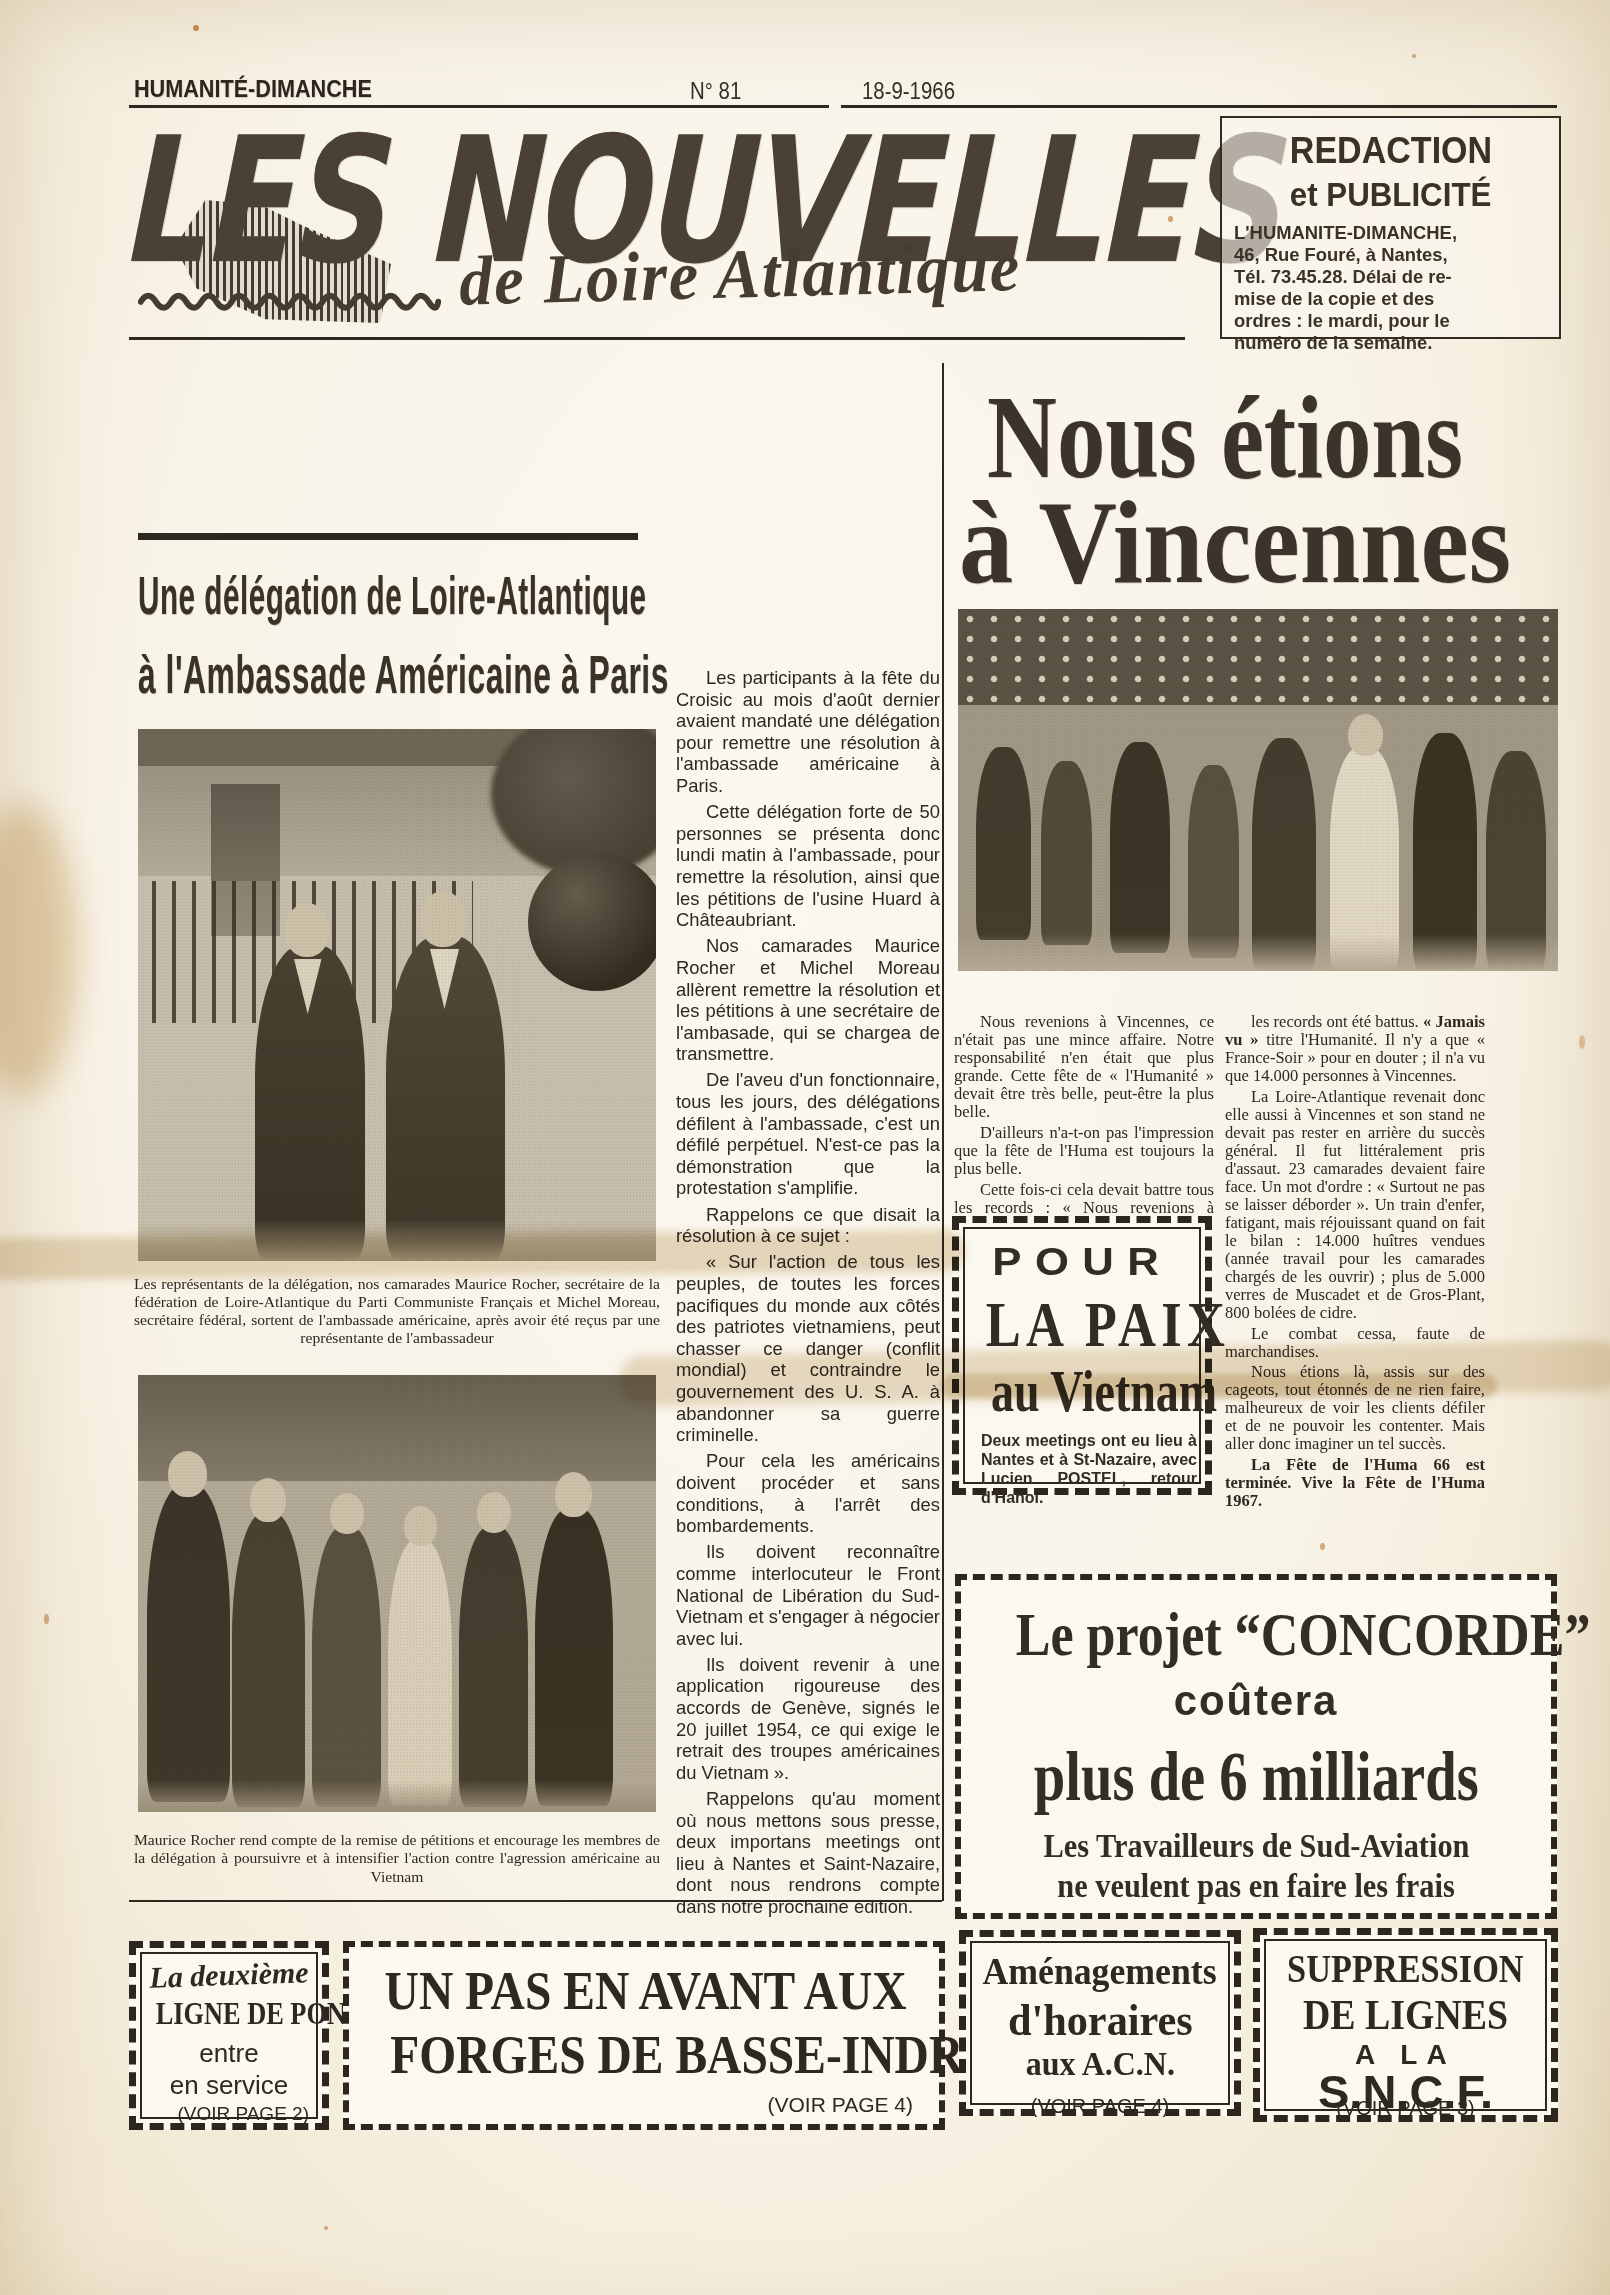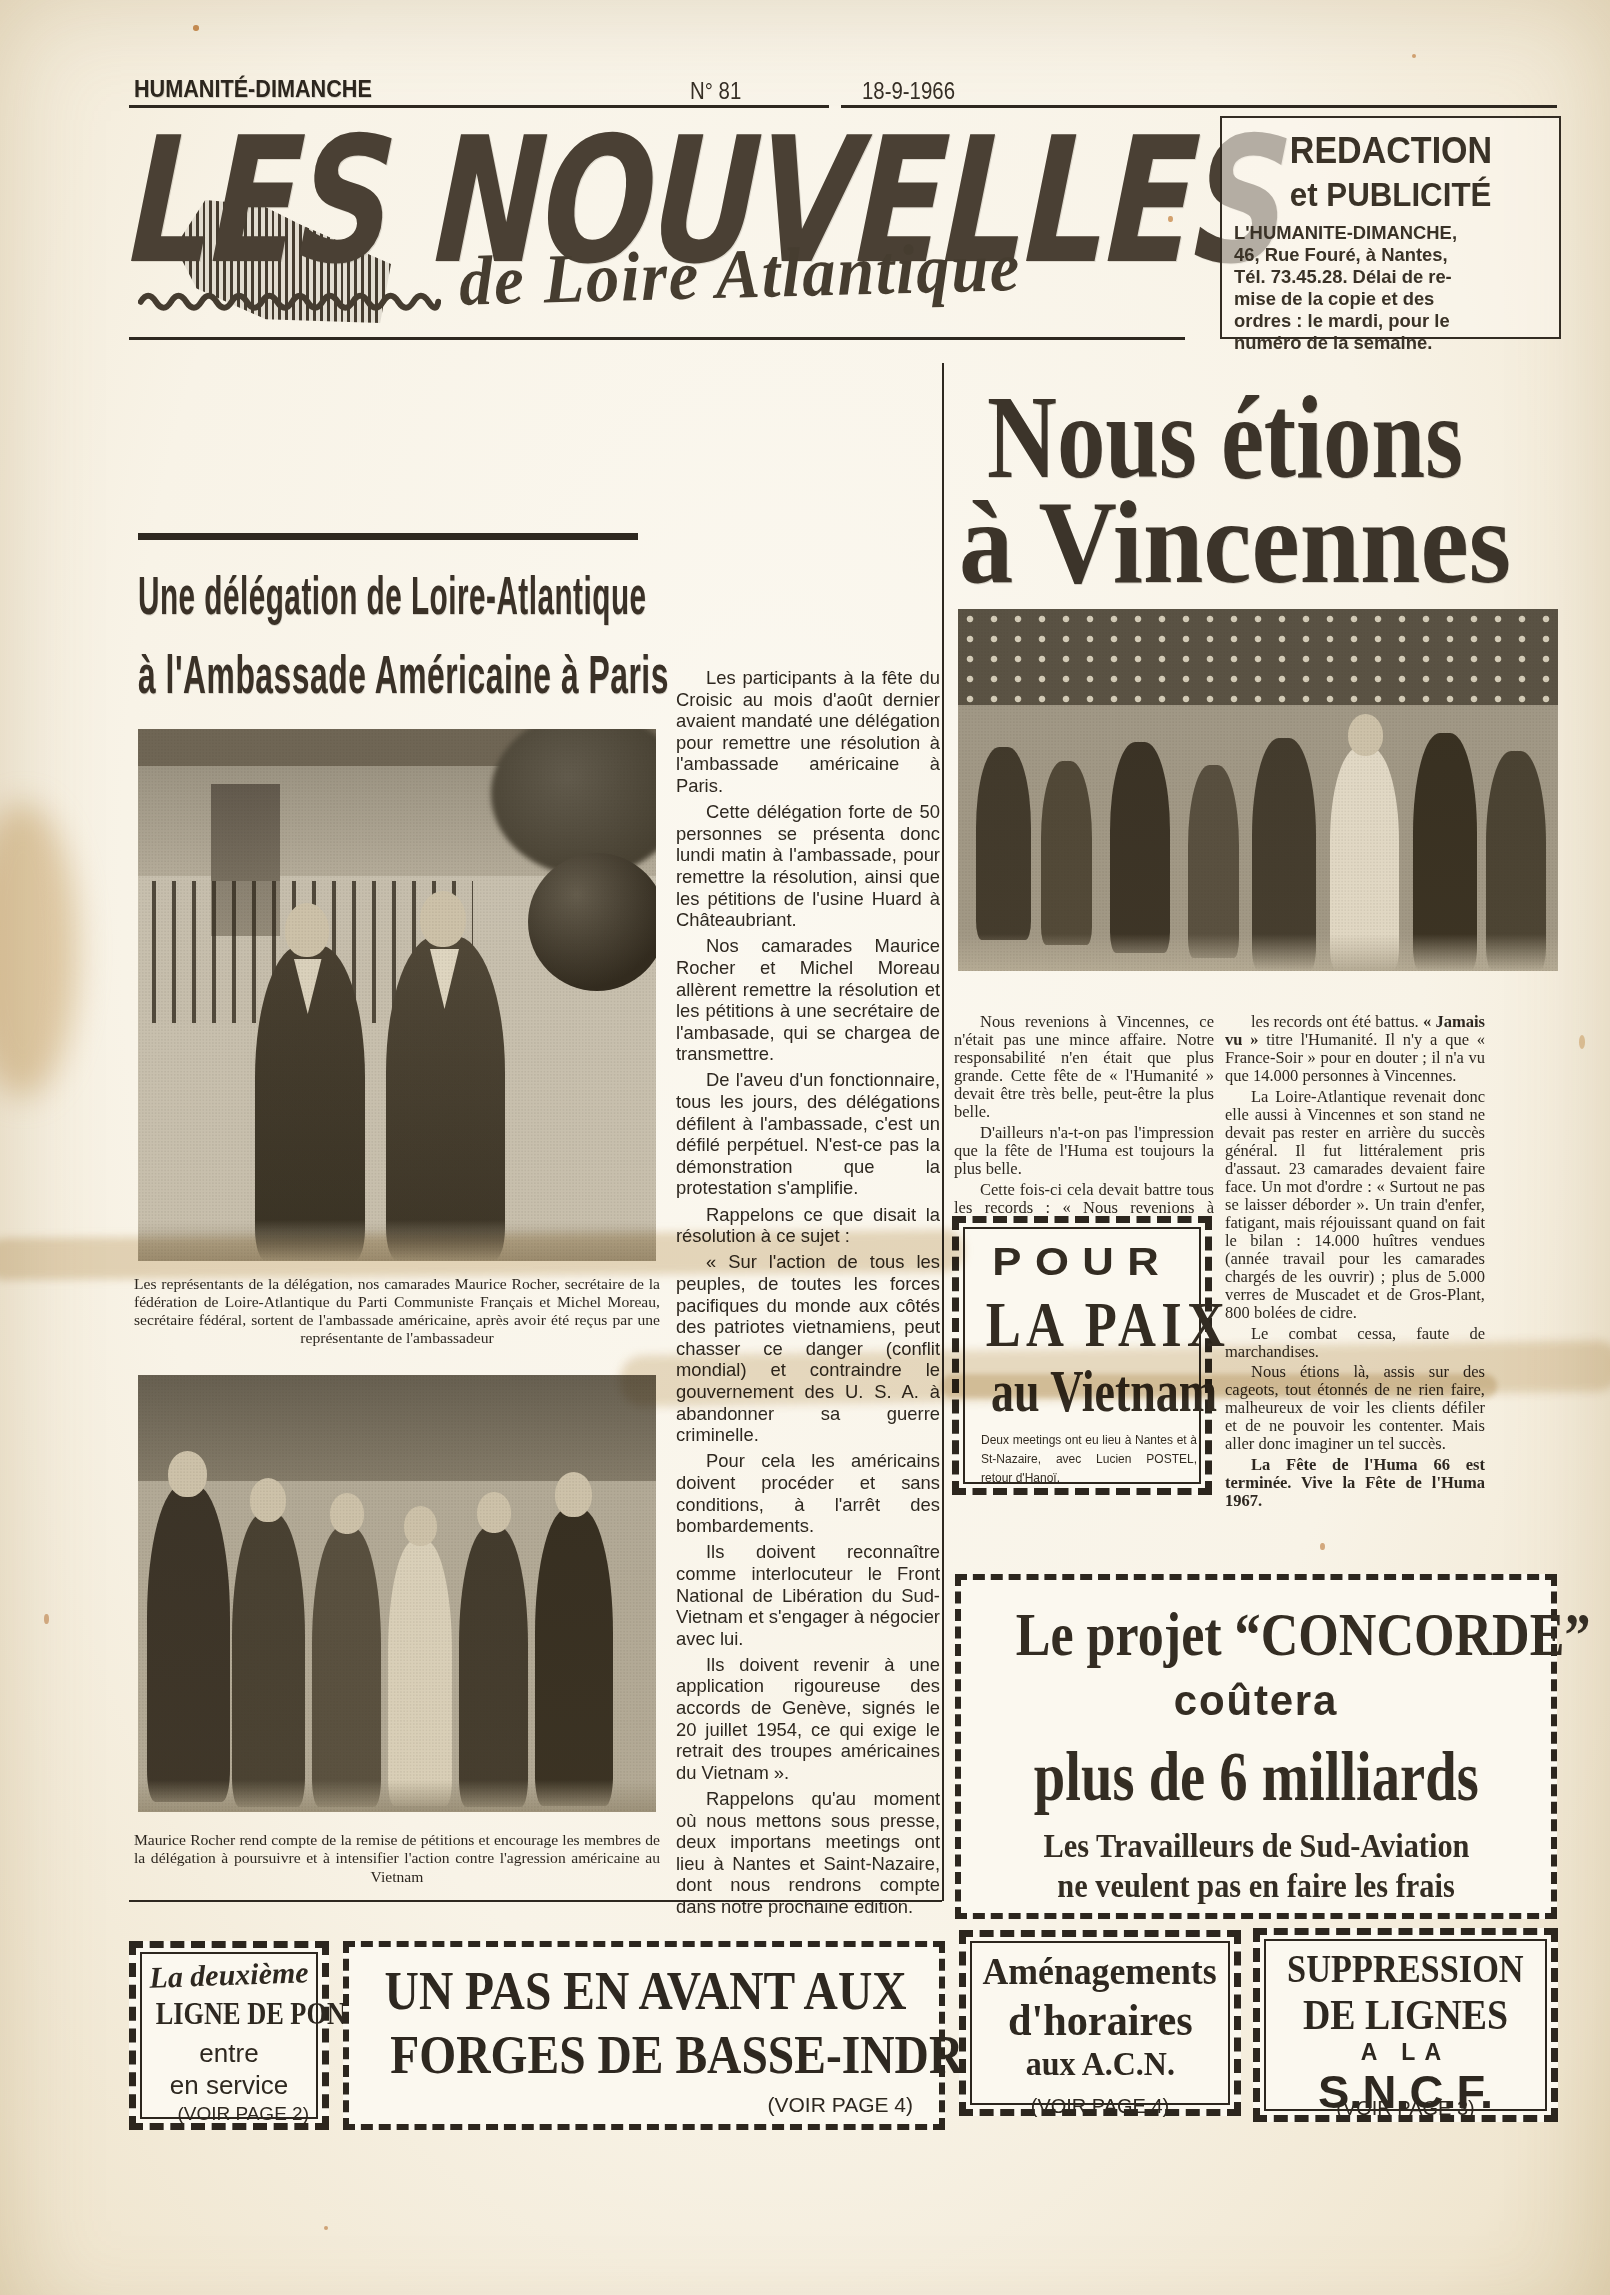--- a/index.html
+++ b/index.html
@@ -184,21 +184,21 @@
     <div class="checker-in"></div>
     <div class="abs sans center" style="left:0;top:16.5px;width:100%;font-weight:900;font-size:39px;color:#332c22;">
       <span class="ccond" style="transform:scaleX(1.12);letter-spacing:12px;">POUR</span>
     </div>
     <div class="abs serif center" style="left:0;top:65px;width:100%;font-weight:700;font-size:64px;color:#332c22;text-decoration:underline;">
       <span class="ccond" style="transform:scaleX(.82);letter-spacing:6.4px;">LA PAIX</span>
     </div>
     <div class="abs serif center" style="left:0;top:134px;width:100%;font-weight:700;font-size:59px;color:#332c22;">
       <span class="ccond" style="transform:scaleX(.78);">au Vietnam</span>
     </div>
-    <div class="abs sans just" style="left:22px;top:208px;width:216px;font-weight:400;font-size:12px;line-height:19px;color:#332c22;">Deux meetings ont eu lieu à Nantes et à St-Nazaire, avec Lucien POSTEL, retour d'Hanoï.</div>
+    <div class="abs sans just" style="left:22px;top:208px;width:216px;font-weight:700;font-size:16px;line-height:19px;color:#332c22;">Deux meetings ont eu lieu à Nantes et à St-Nazaire, avec Lucien POSTEL, retour d'Hanoï.</div>
   </div>
 
   <div class="abs chain" style="left:955px;top:1574px;width:602px;height:345px;box-sizing:border-box;">
     <div class="abs sans center" style="left:0;top:97px;width:100%;font-weight:900;font-size:42px;color:#342d23;">
       <span class="ccond" style="transform:scaleX(1.0);letter-spacing:1.8px;">coûtera</span>
     </div>
     <div class="abs serif center" style="left:0;top:19px;width:100%;font-weight:700;font-size:62px;color:#342d23;">
       <span class="ccond" style="transform:scaleX(.84);">Le projet “CONCORDE”</span>
     </div>
     <div class="abs serif center" style="left:0;top:158px;width:100%;font-weight:700;font-size:69px;color:#342d23;">
@@ -248,21 +248,21 @@
   </div>
 
   <div class="abs checker" style="left:1253px;top:1928px;width:305px;height:194px;box-sizing:border-box;">
     <div class="checker-in"></div>
     <div class="abs serif center" style="left:0;top:11px;width:100%;font-weight:700;font-size:39px;color:#2e2820;">
       <span class="ccond" style="transform:scaleX(.88);">SUPPRESSION</span>
     </div>
     <div class="abs serif center" style="left:0;top:55px;width:100%;font-weight:700;font-size:43px;color:#2e2820;">
       <span class="ccond" style="transform:scaleX(.88);">DE LIGNES</span>
     </div>
-    <div class="abs sans center" style="left:0;top:104px;width:100%;font-weight:700;font-size:23px;letter-spacing:9.2px;color:#2e2820;">A LA</div>
+    <div class="abs sans center" style="left:0;top:104px;width:100%;font-weight:700;font-size:28px;letter-spacing:9.2px;color:#2e2820;">A LA</div>
     <div class="abs sans center" style="left:0;top:129px;width:100%;font-weight:900;font-size:47px;color:#2e2820;">S.N.C.F.</div>
     <div class="abs sans center" style="left:0;top:162px;width:100%;font-weight:400;font-size:20px;color:#2e2820;">(VOIR PAGE 3)</div>
   </div>
 
   <div class="stain" style="left:-32px;top:803px;width:110px;height:294px;border-radius:50%;background:rgba(203,166,104,.45);filter:blur(15.6px);"></div>
   <div class="stain" style="left:-13.8px;top:1234px;width:978px;height:42px;background:rgba(186,150,86,.33);filter:blur(4.1px);transform:rotate(-.5deg);border-radius:18.4px;"></div>
   <div class="stain" style="left:620px;top:1348px;width:1001px;height:51px;background:rgba(186,150,86,.30);filter:blur(5px);transform:rotate(-.9deg);border-radius:23px;"></div>
   <div class="stain" style="left:941px;top:1374px;width:556px;height:24px;background:rgba(172,132,62,.28);filter:blur(2.8px);border-radius:12px;"></div>
 
   <div class="stain" style="left:193px;top:25px;width:5.5px;height:5.5px;border-radius:50%;background:rgba(190,110,30,.7);"></div>

